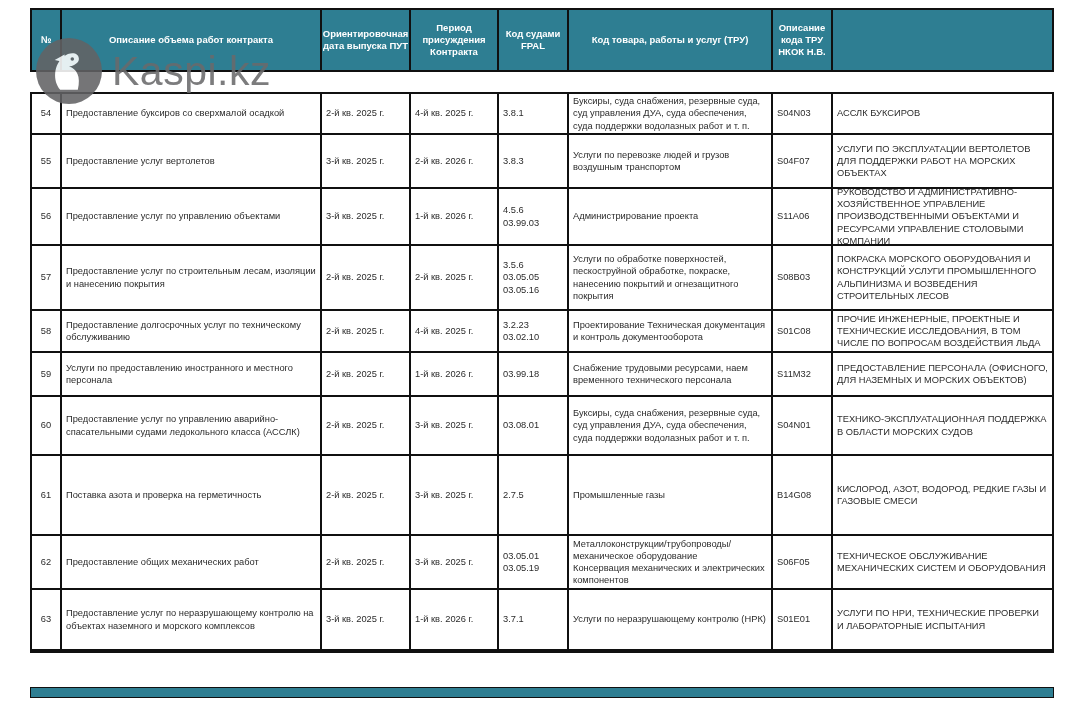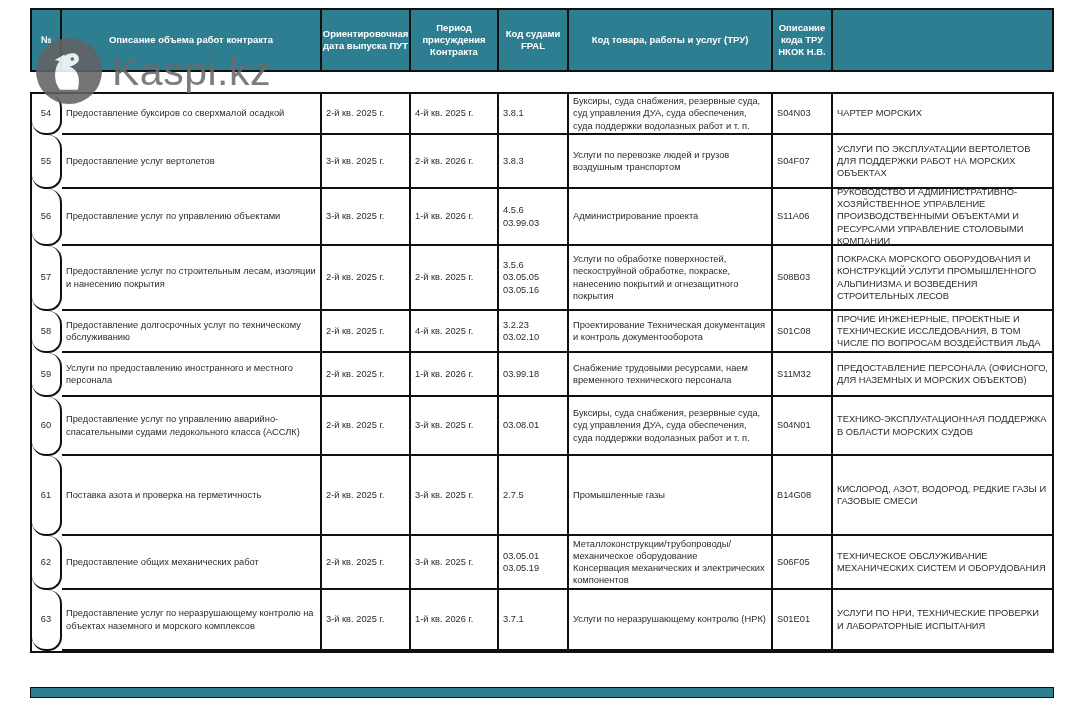--- a/index.html
+++ b/index.html
@@ -45,21 +45,21 @@
     grid-template-columns:30px 260px 89px 88px 70px 204px 60px 219px;
     grid-template-rows:41px 54px 57px 65px 42px 44px 59px 80px 54px 61px;
   }
   .tbl .cell{
     box-sizing:border-box;border-right:2px solid #101010;border-bottom:2px solid #101010;
     display:flex;align-items:center;justify-content:flex-start;text-align:left;
     color:#2b2b2b;font-size:9.3px;line-height:1.3;padding:2px 4px;
     white-space:pre-line;overflow:hidden;
   }
   .tbl .cell:nth-child(8n){border-right:none;}
-  .tbl .cell.c0{justify-content:center;text-align:center;border-radius:14px;}
+  .tbl .cell.c0{justify-content:center;text-align:center;}
 
   
   .watermark{
     position:absolute;left:36px;top:38px;z-index:5;
     display:flex;align-items:center;gap:10px;opacity:.88;
     pointer-events:none;
   }
   .watermark .mark{width:66px;height:66px;}
   .watermark .brand{
     font-size:41px;font-weight:normal;color:#6a6a6c;letter-spacing:.5px;
@@ -91,21 +91,21 @@
   </div>
 
   <div class="tbl">
       <div class="cell c0">54</div>
       <div class="cell c1">Предоставление буксиров со сверхмалой осадкой</div>
       <div class="cell c2">2-й кв. 2025 г.</div>
       <div class="cell c3">4-й кв. 2025 г.</div>
       <div class="cell c4">3.8.1</div>
       <div class="cell c5">Буксиры, суда снабжения, резервные суда, суд управления ДУА, суда обеспечения, суда поддержки водолазных работ и т. п.</div>
       <div class="cell c6">S04N03</div>
-      <div class="cell c7">ЧАРТЕР МОРСКИХ</div>
+      <div class="cell c7">АССЛК БУКСИРОВ</div>
       <div class="cell c0">55</div>
       <div class="cell c1">Предоставление услуг вертолетов</div>
       <div class="cell c2">3-й кв. 2025 г.</div>
       <div class="cell c3">2-й кв. 2026 г.</div>
       <div class="cell c4">3.8.3</div>
       <div class="cell c5">Услуги по перевозке людей и грузов воздушным транспортом</div>
       <div class="cell c6">S04F07</div>
       <div class="cell c7">УСЛУГИ ПО ЭКСПЛУАТАЦИИ ВЕРТОЛЕТОВ ДЛЯ ПОДДЕРЖКИ РАБОТ НА МОРСКИХ ОБЪЕКТАХ</div>
       <div class="cell c0">56</div>
       <div class="cell c1">Предоставление услуг по управлению объектами</div>

